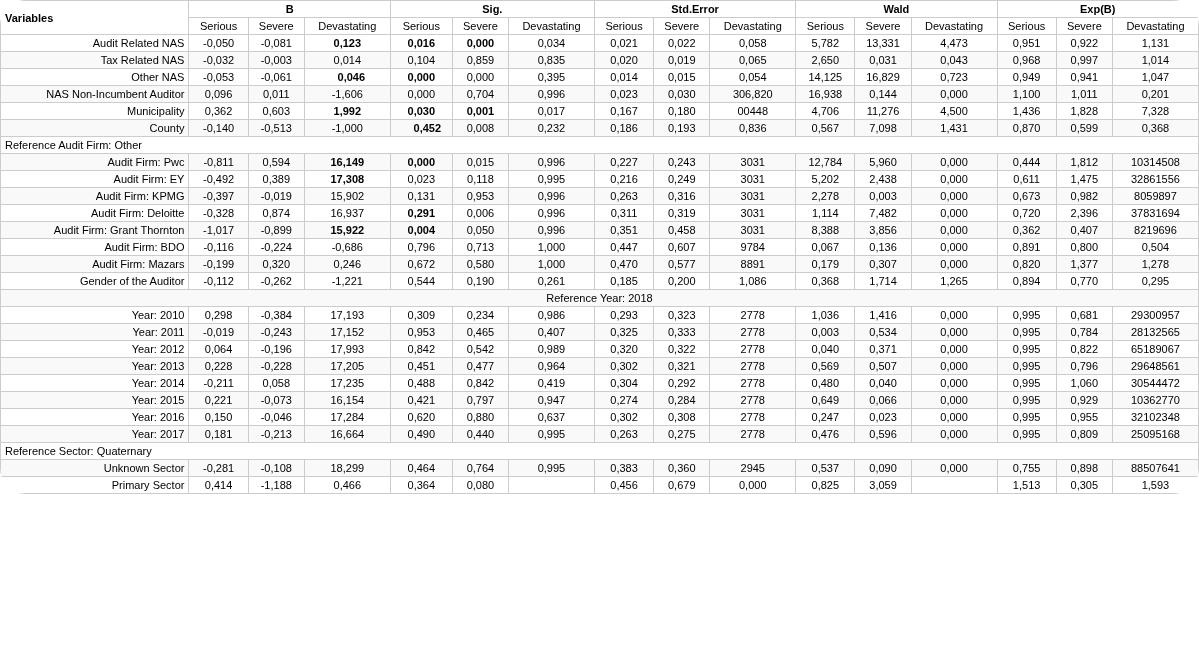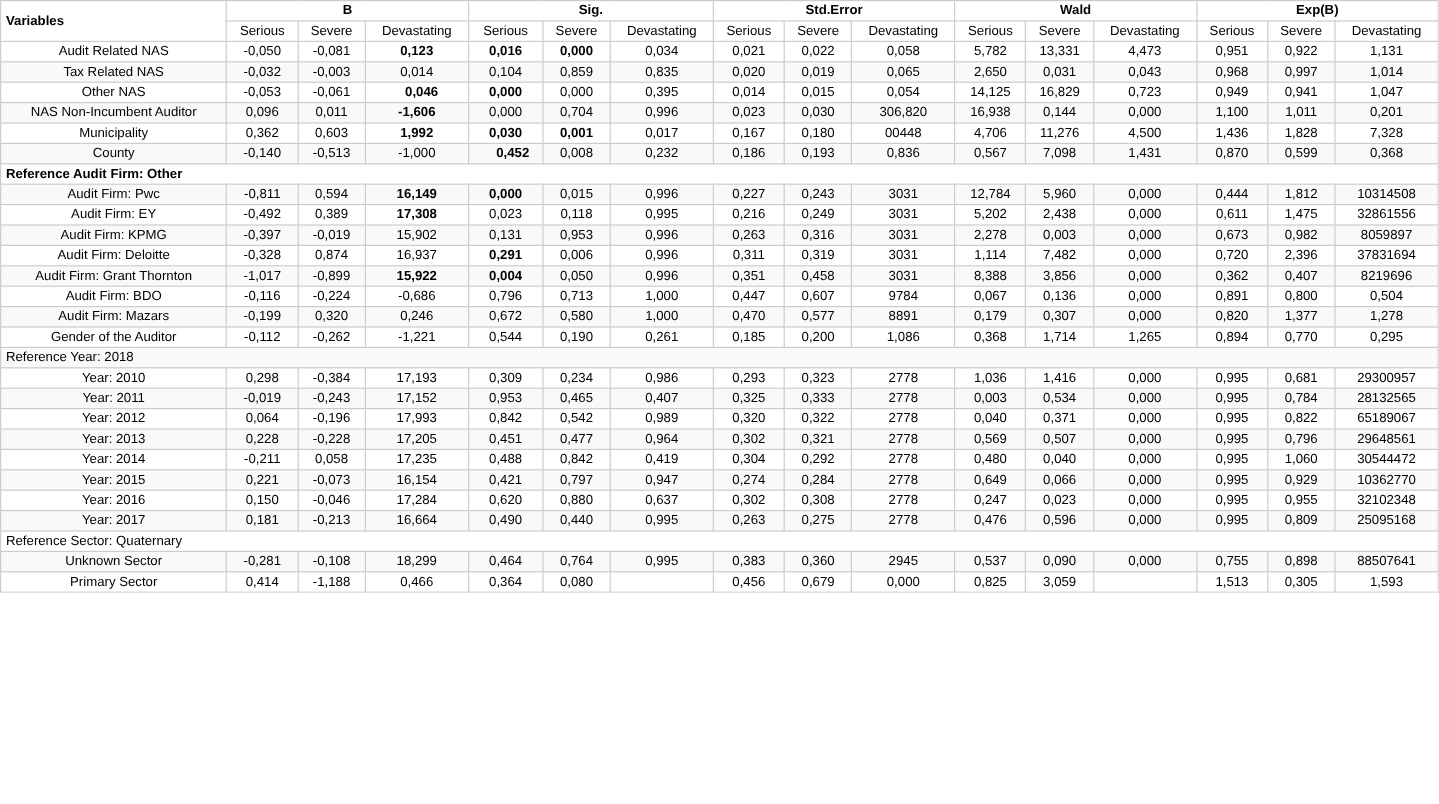--- a/index.html
+++ b/index.html
@@ -5,35 +5,36 @@
     * { margin: 0; padding: 0; box-sizing: border-box; }
     body {
       font-family: Arial, sans-serif;
       font-size: 11px;
       background: #fff;
       overflow: auto;
     }
     .table-container {
       width: 100%;
       overflow-x: auto;
+      border-radius: 26px;
     }
     table {
       border-collapse: collapse;
       width: 100%;
       min-width: 1199px;
     }
     th, td {
       border: 1px solid #ccc;
       padding: 2px 4px;
       text-align: center;
       white-space: nowrap;
       font-size: 11px;
     }
     td.row-label {
-      text-align: center;
+      text-align: right;
       font-size: 11px;
       min-width: 140px;
       padding-left: 4px;
     }
     th {
       background: #fff;
       font-weight: bold;
     }
     th.group-header {
       background: #fff;
@@ -143,21 +144,21 @@
           <td>16,829</td>
           <td>0,723</td>
           <td>0,949</td>
           <td>0,941</td>
           <td>1,047</td>
         </tr>
         <tr>
           <td class="row-label">NAS Non-Incumbent Auditor</td>
           <td>0,096</td>
           <td>0,011</td>
-          <td class="bold-val" style="font-weight: bold; margin-top: 12px;">-1,606</td>
+          <td class="bold-val" style="font-weight: normal; margin-top: 12px;">-1,606</td>
           <td>0,000</td>
           <td>0,704</td>
           <td>0,996</td>
           <td>0,023</td>
           <td>0,030</td>
           <td>306,820</td>
           <td>16,938</td>
           <td>0,144</td>
           <td>0,000</td>
           <td>1,100</td>
@@ -194,21 +195,21 @@
           <td>0,193</td>
           <td>0,836</td>
           <td>0,567</td>
           <td>7,098</td>
           <td>1,431</td>
           <td>0,870</td>
           <td>0,599</td>
           <td>0,368</td>
         </tr>
         <tr class="section-label">
-          <td colspan="16" style="text-align: left; font-weight: bold; padding-left: 4px;">Reference Audit Firm: Other</td>
+          <td colspan="16" style="text-align: left; font-weight: normal; padding-left: 4px;">Reference Audit Firm: Other</td>
         </tr>
         <tr>
           <td class="row-label">Audit Firm: Pwc</td>
           <td>-0,811</td>
           <td>0,594</td>
           <td class="bold-val" style="font-weight: bold;">16,149</td>
           <td class="bold-val" style="font-weight: bold;">0,000</td>
           <td>0,015</td>
           <td>0,996</td>
           <td>0,227</td>
@@ -341,21 +342,21 @@
           <td>0,200</td>
           <td>1,086</td>
           <td>0,368</td>
           <td>1,714</td>
           <td>1,265</td>
           <td>0,894</td>
           <td>0,770</td>
           <td>0,295</td>
         </tr>
         <tr class="section-label">
-          <td colspan="16" style="text-align: left; font-weight: normal; padding-left: 4px;">Reference Year: 2018</td>
+          <td colspan="16" style="text-align: center; font-weight: normal; padding-left: 4px;">Reference Year: 2018</td>
         </tr>
         <tr>
           <td class="row-label">Year: 2010</td>
           <td>0,298</td>
           <td>-0,384</td>
           <td>17,193</td>
           <td>0,309</td>
           <td>0,234</td>
           <td>0,986</td>
           <td>0,293</td>

